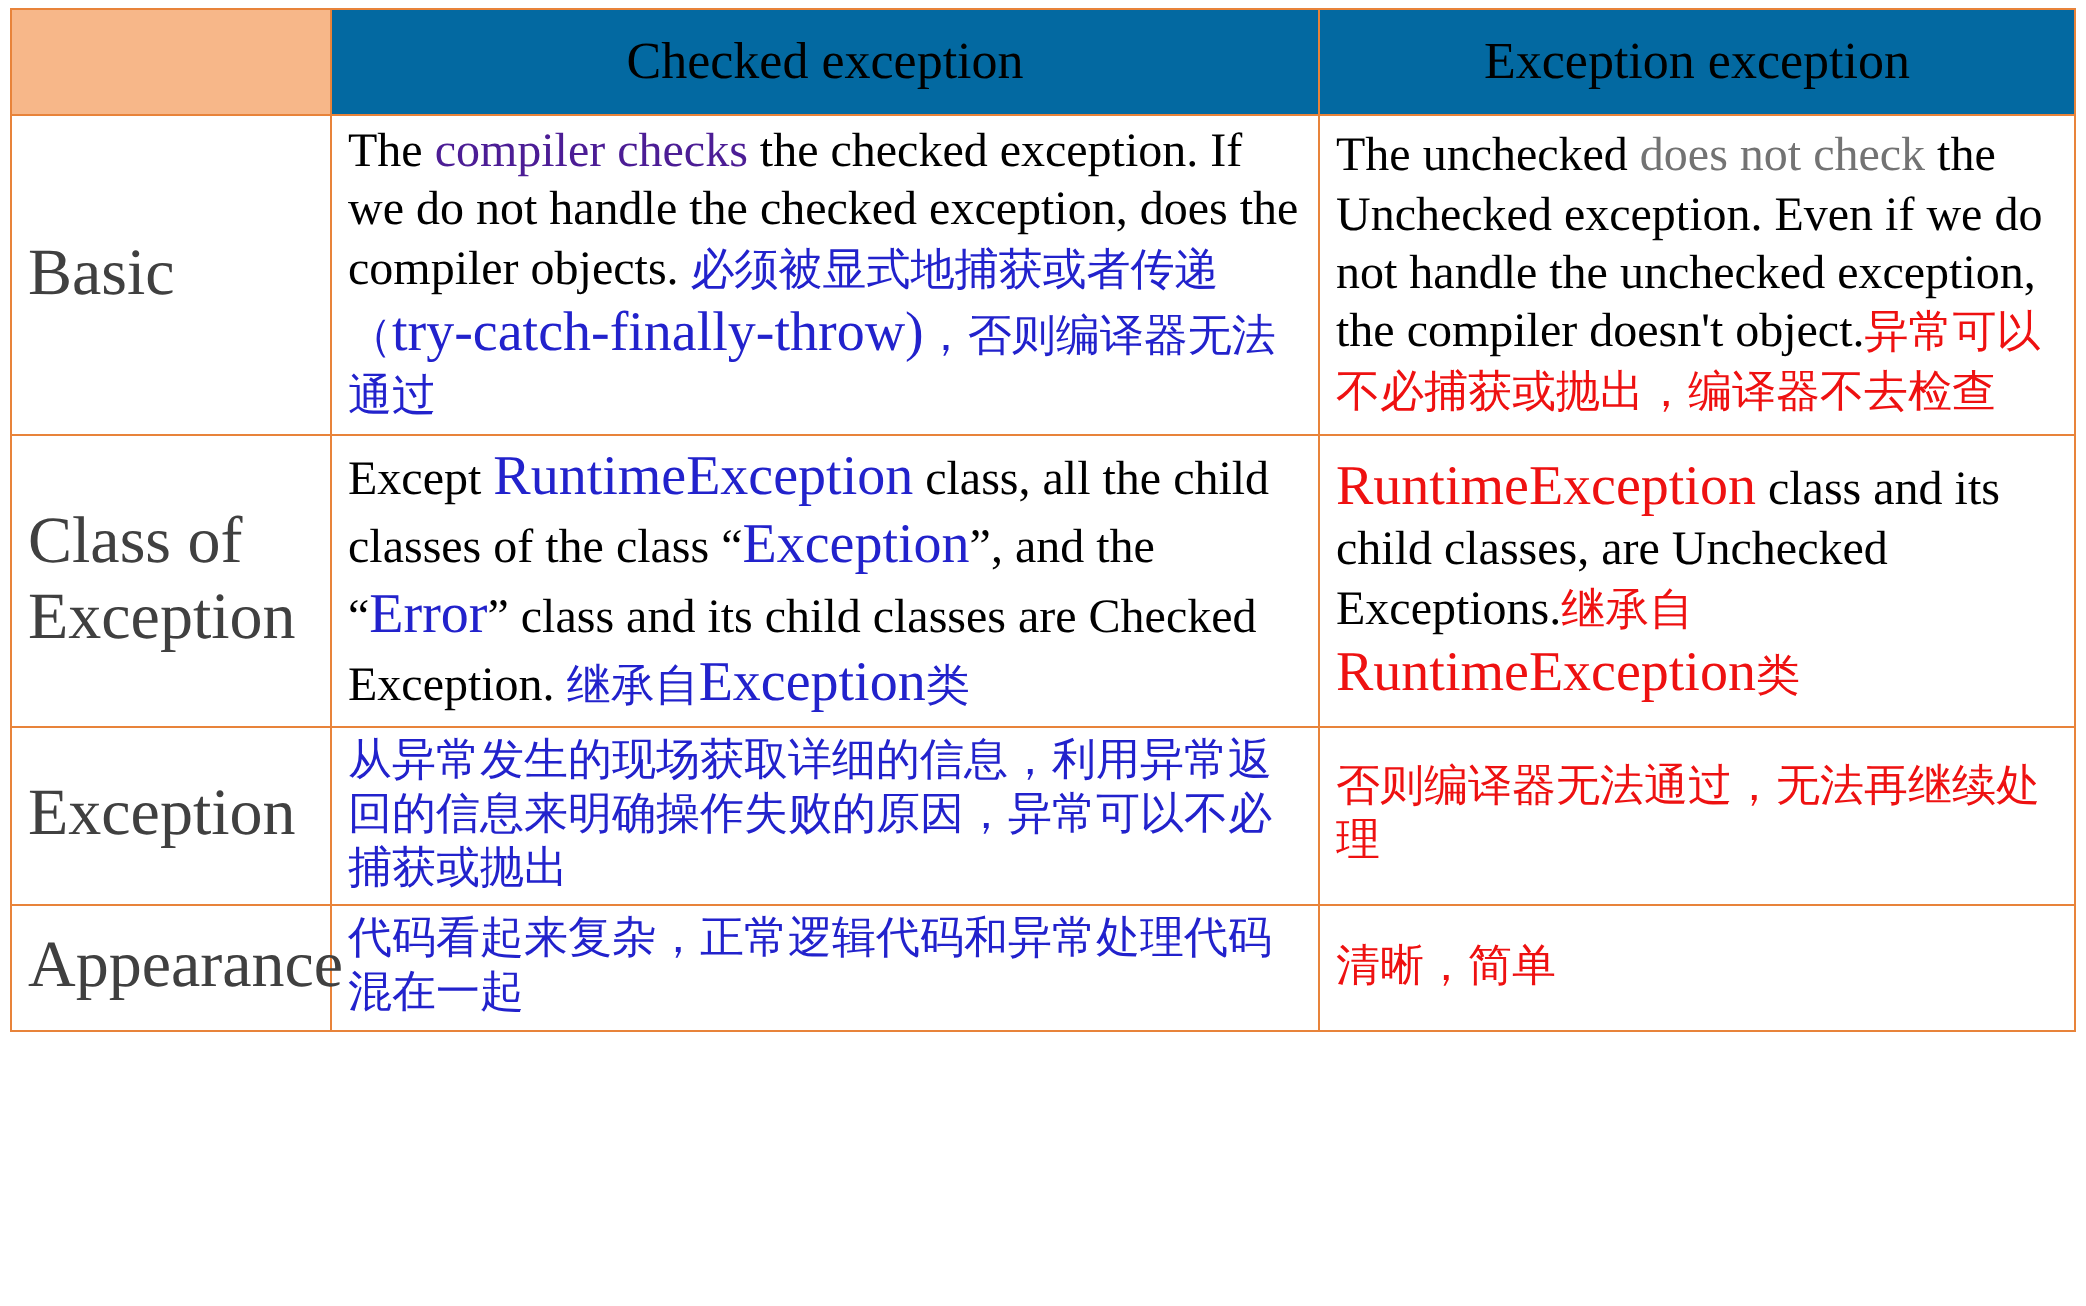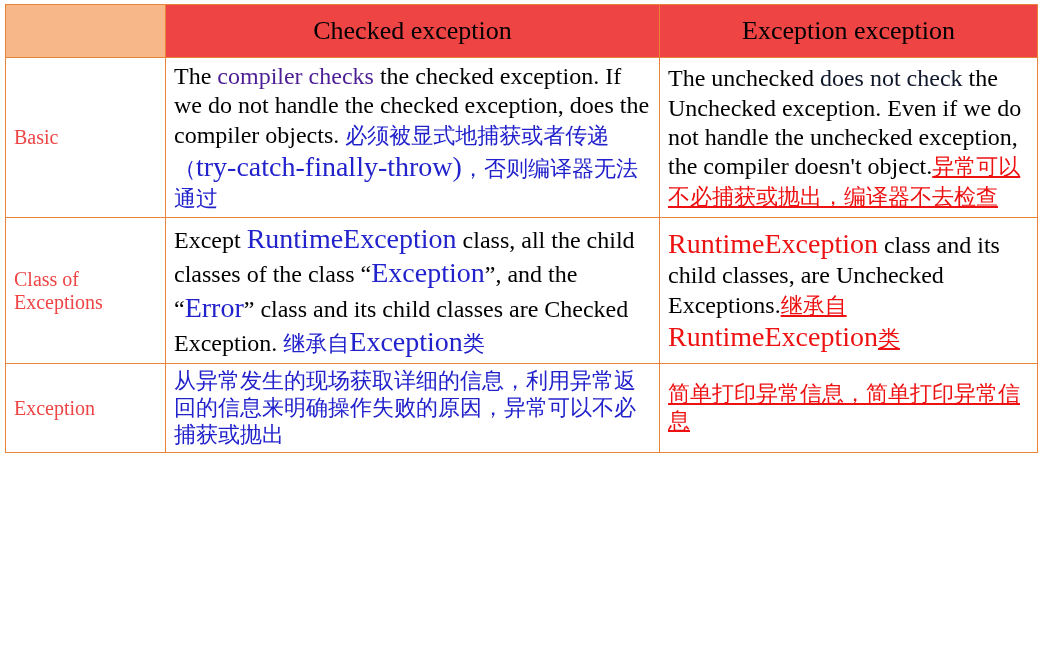--- a/index.html
+++ b/index.html
@@ -23,57 +23,57 @@
     border: 1px solid #e8833a;
     vertical-align: middle;
     padding: 4px 8px;
     font-weight: normal;
   }
   col.c1 { width: 160px; }
   col.c2 { width: 494px; }
   col.c3 { width: 378px; }
 
   thead th {
-    background: #ef4444;
+    background: #0369a1;
     text-align: center;
     font-size: 26px;
     color: #000;
     height: 44px;
     padding: 2px 4px;
   }
   thead th.blank { background: #f7b789; }
 
   td.rowlabel {
-    font-size: 20px;
-    color: #ef4444;
+    font-size: 33px;
+    color: #404040;
     text-align: left;
     padding-left: 10px;
     line-height: 1.15;
   }
   td.cell {
     font-size: 24px;
     line-height: 1.22;
     color: #000;
     vertical-align: top;
     padding-top: 8px;
     padding-bottom: 8px;
   }
   td.cell.mid { vertical-align: middle; }
 
   .blue { color: #4c1d95; }
-  .red  { color: #0f172a; }
+  .red  { color: #737373; }
   .mono {
     font-family: Liberation Serif, serif;
     font-size: 28px;
   }
   .mono.blue { color: #2222cc; }
   .mono.red  { color: #ee1111; }
   .cn { font-family: "DejaVu Sans", sans-serif; font-size: 22px; }
   .cn.blue { color: #2222cc; }
-  .cn.red { color: #ee1111; text-decoration: underline; }
+  .cn.red { color: #ee1111; }
   p { margin: 0; }
 </style>
 </head>
 <body>
 
 <table class="cmp">
   <colgroup>
     <col class="c1">
       <col class="c2">
       <col class="c3">
@@ -95,38 +95,47 @@
         </p>
       </td>
       <td class="cell">
         <p>
           <span>The unchecked </span><span class="red">does not check</span><span> the Unchecked exception. Even if we do not handle the unchecked exception, the compiler doesn't object.</span><span class="cn red">异常可以不必捕获或抛出，编译器不去检查</span>
         </p>
       </td>
     </tr>
 
     <tr>
-      <td class="rowlabel">Class of Exceptions</td>
+      <td class="rowlabel">Class of Exception</td>
       <td class="cell">
         <p>
           <span>Except </span><span class="mono blue">RuntimeException</span><span> class, all the child classes of the class “</span><span class="mono blue">Exception</span><span>”, and the “</span><span class="mono blue">Error</span><span>” class and its child classes are Checked Exception. </span><span class="cn blue">继承自</span><span class="mono blue">Exception</span><span class="cn blue">类</span>
         </p>
       </td>
       <td class="cell">
         <p>
           <span class="mono red">RuntimeException</span><span> class and its child classes, are Unchecked Exceptions.</span><span class="cn red">继承自</span><span class="mono red">RuntimeException</span><span class="cn red">类</span>
         </p>
       </td>
     </tr>
 
     <tr>
       <td class="rowlabel">Exception</td>
       <td class="cell mid">
         <p class="cn blue">从异常发生的现场获取详细的信息，利用异常返回的信息来明确操作失败的原因，异常可以不必捕获或抛出</p>
       </td>
       <td class="cell mid">
-        <p class="cn red">简单打印异常信息，简单打印异常信息</p>
+        <p class="cn red">否则编译器无法通过，无法再继续处理</p>
       </td>
     </tr>
 
+    <tr>
+      <td class="rowlabel">Appearance</td>
+      <td class="cell mid">
+        <p class="cn blue">代码看起来复杂，正常逻辑代码和异常处理代码混在一起</p>
+      </td>
+      <td class="cell mid">
+        <p class="cn red">清晰，简单</p>
+      </td>
+    </tr>
 
   </tbody>
 </table>
 
 </body></html>

